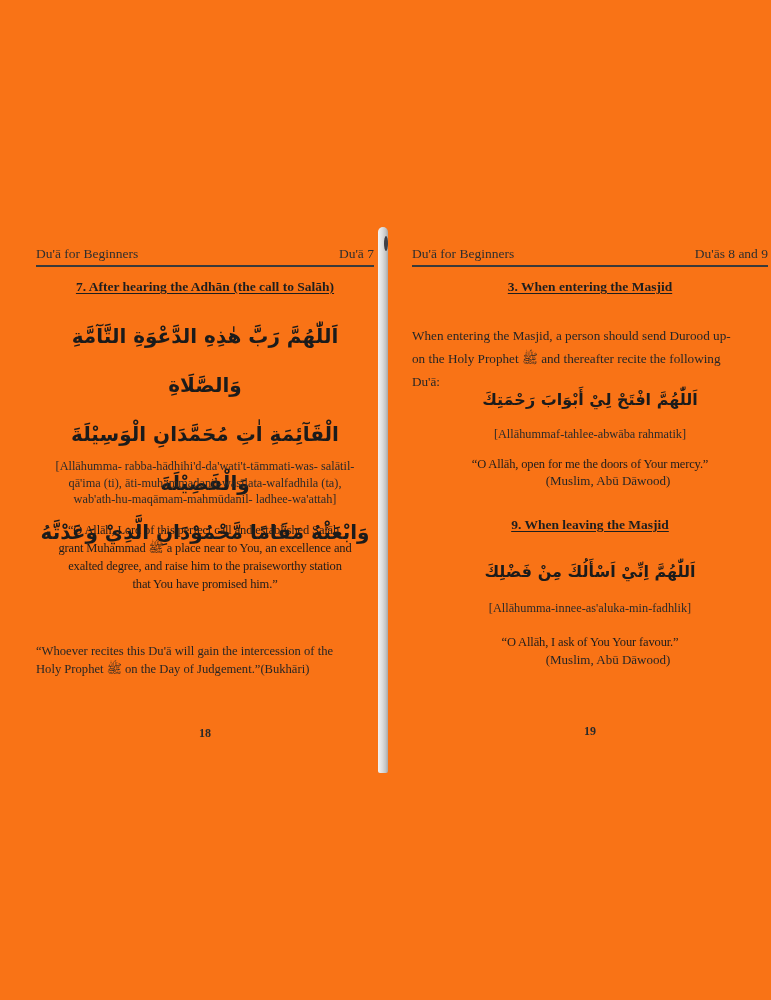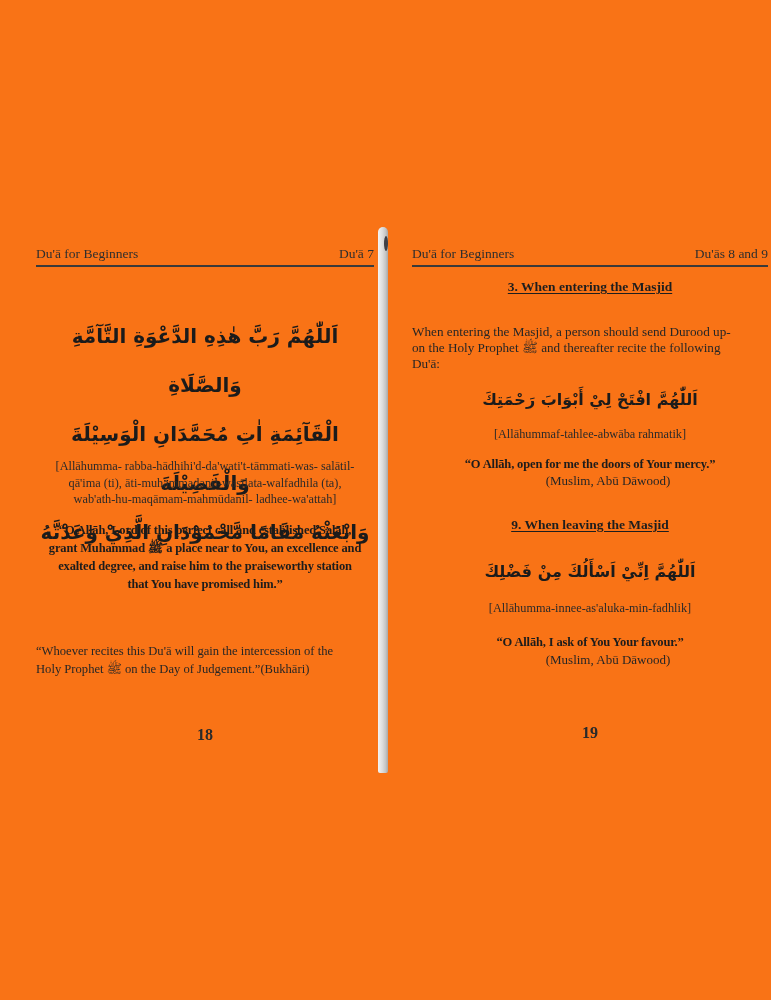--- a/index.html
+++ b/index.html
@@ -26,29 +26,29 @@
            text-underline-offset:2px;color:#1e1e1e;}
 
   .arabic{position:absolute;left:0;width:100%;direction:rtl;text-align:center;
           font-family:"DejaVu Sans","Liberation Sans",sans-serif;font-weight:bold;
           color:#1b1b1b;white-space:pre-line;}
   .arabic.big{font-size:20px;line-height:49px;}
   .arabic.one{font-size:16px;line-height:40px;}
 
   .translit{position:absolute;left:0;width:100%;text-align:center;
             font-size:12.3px;line-height:16.5px;white-space:pre;color:#2a2a2a;}
-  .translation{position:absolute;left:0;width:100%;text-align:center;font-weight:bold;
+  .translation{position:absolute;left:0;width:100%;text-align:center;font-weight:normal;
                font-size:12.5px;line-height:18px;letter-spacing:-0.15px;
                white-space:pre;color:#1c1c1c;}
   .source{position:absolute;left:18px;width:100%;text-align:center;
           font-size:13px;color:#262626;}
-  .body-text{position:absolute;left:0;width:100%;font-size:13.2px;line-height:16px;
+  .body-text{position:absolute;left:0;width:100%;font-size:13.2px;line-height:23px;
              white-space:pre-line;text-align:left;color:#262626;}
   .pagenum{position:absolute;left:0;width:100%;text-align:center;
-           font-size:16px;font-weight:bold;color:#2a2a2a;}
+           font-size:12px;font-weight:bold;color:#2a2a2a;}
 
   
   .lp-heading{top:279px;}
   .lp-arabic{top:312px;}
   .lp-translit{top:458px;}
   .lp-translation{top:521px;}
   .lp-note{top:602px;font-size:12.6px;line-height:17.5px;margin-top:41px;}
   .lp-pagenum{top:726px;}
 
   
@@ -74,20 +74,21 @@
     <div class="spine-blob"></div>
   </div>
 
   <section class="page left">
     <header class="pg-header">
       <span>Du'ā for Beginners</span>
       <span>Du'ā 7</span>
     </header>
     <div class="pg-rule"></div>
 
+    <h2 class="heading lp-heading">7. After hearing the Adhān (the call to Salāh)</h2>
 
     <div class="arabic big lp-arabic">اَللّٰهُمَّ رَبَّ هٰذِهِ الدَّعْوَةِ التَّآمَّةِ وَالصَّلَاةِ
 الْقَآئِمَةِ اٰتِ مُحَمَّدَانِ الْوَسِيْلَةَ وَالْفَضِيْلَةَ
 وَابْعَثْهُ مَقَامًا مَّحْمُوْدَانِ الَّذِيْ وَعَدْتَّهُ</div>
 
     <div class="translit lp-translit">[Allāhumma- rabba-hādhihi'd-da'wati't-tāmmati-was- salātil-
 qā'ima (ti), āti-muhammadanil-wasīlata-walfadhila (ta),
 wab'ath-hu-maqāmam-mahmūdanil- ladhee-wa'attah]</div>
 
     <div class="translation lp-translation">“O Allāh, Lord of this perfect call and established Salāh,

